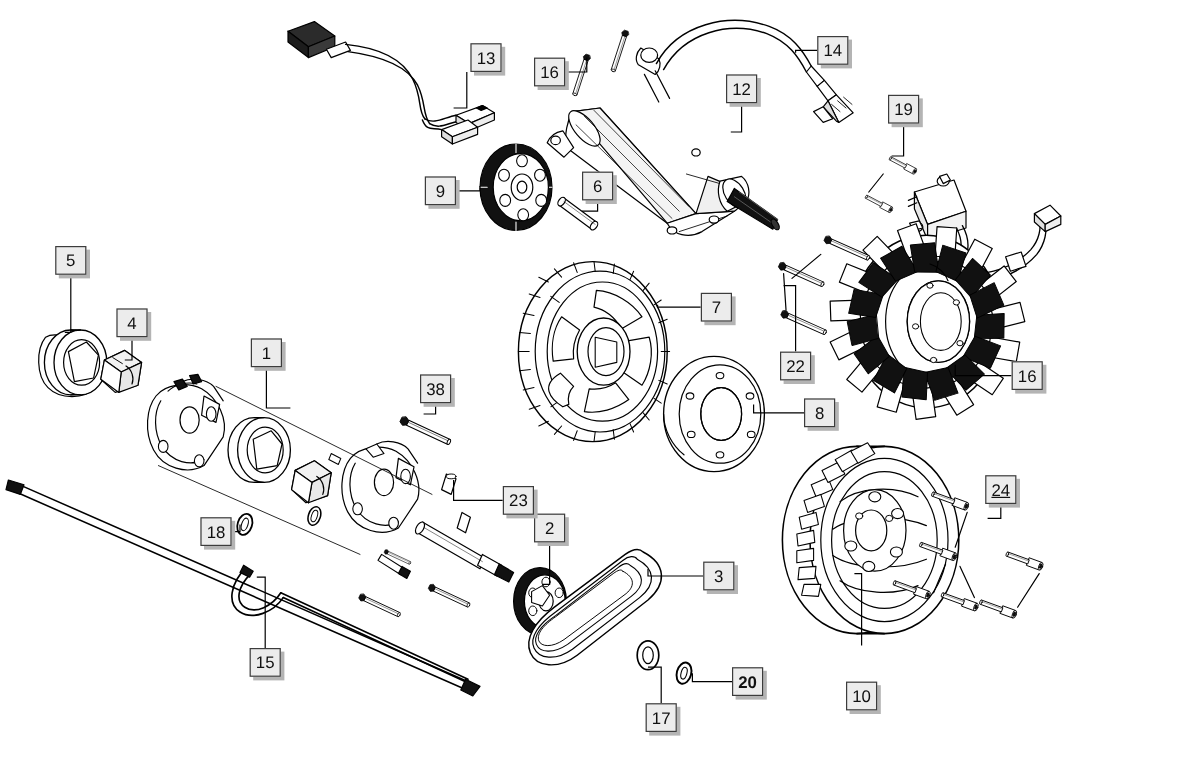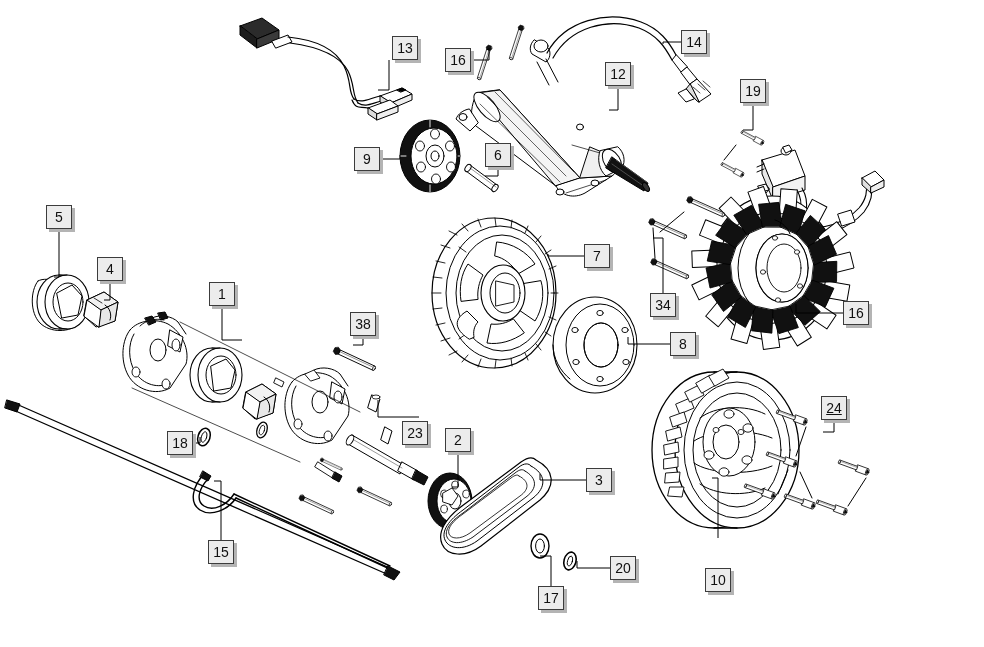--- a/index.html
+++ b/index.html
@@ -624,20 +624,20 @@
       <div class="callout" style="left: 705px; top: 568px;">10</div>
       <div class="callout" style="left: 843px; top: 301px;">16</div>
       <div class="callout" style="left: 605px; top: 62px;">12</div>
       <div class="callout" style="left: 376px; top: 36px; margin-left: 16px;">13</div>
       <div class="callout" style="left: 681px; top: 30px;">14</div>
       <div class="callout" style="left: 208px; top: 540px; text-align: center;">15</div>
       <div class="callout" style="left: 445px; top: 48px; text-align: right;">16</div>
       <div class="callout" style="left: 538px; top: 586px;">17</div>
       <div class="callout" style="left: 167px; top: 431px;">18</div>
       <div class="callout" style="left: 740px; top: 56px; margin-top: 23px;">19</div>
-      <div class="callout" style="left: 610px; top: 556px;">20</div>
+      <div class="callout" style="left: 610px; top: 556px; font-weight: bold;">20</div>
       <div class="callout" style="left: 350px; top: 312px;">38</div>
-      <div class="callout" style="left: 650px; top: 293px;">34</div>
-      <div class="callout" style="left: 402px; top: 405px; margin-top: 16px;">23</div>
+      <div class="callout" style="left: 650px; top: 293px;">22</div>
+      <div class="callout" style="left: 419px; top: 405px;">23</div>
       <div class="callout" style="left: 821px; top: 396px; text-decoration: underline;">24</div>
     </div>
 
 </div>
 
 </body></html>

